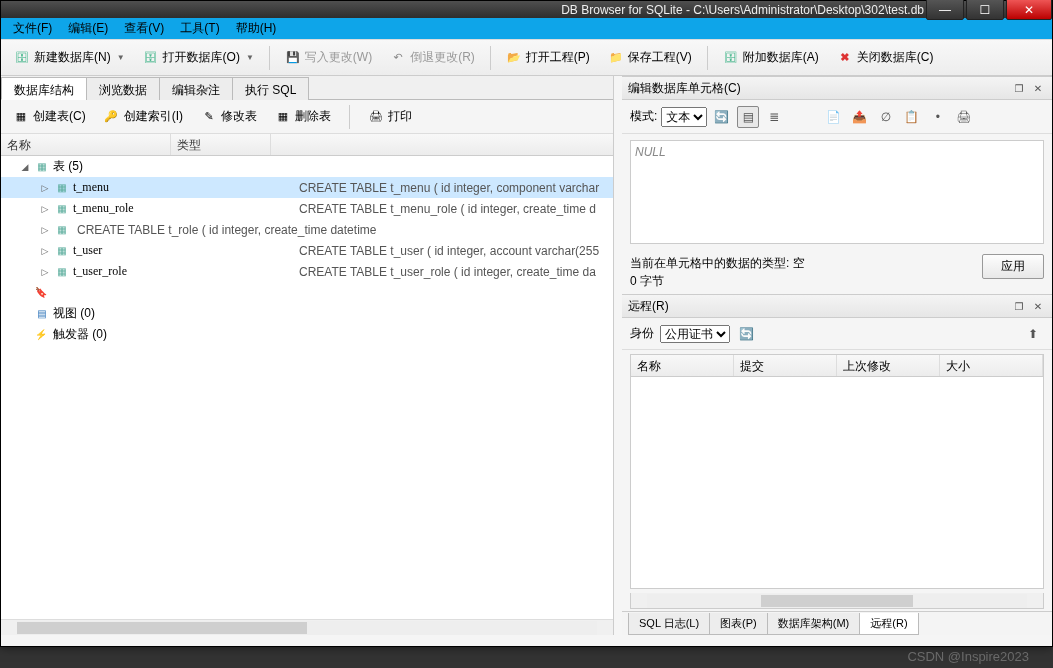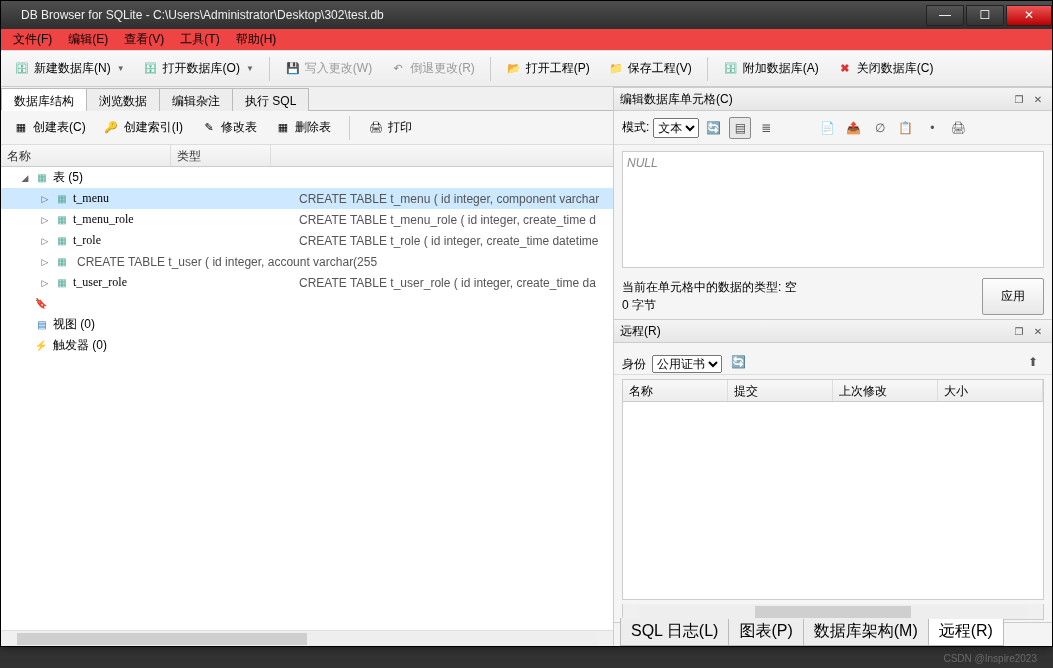--- a/index.html
+++ b/index.html
@@ -1,38 +1,38 @@
 <!DOCTYPE html>
 <html><head>
 <meta charset="utf-8">
 <style>
 * { box-sizing: border-box; margin: 0; padding: 0; font-family: "Microsoft YaHei", "SimSun", Tahoma, sans-serif; font-size: 12px; }
 body { background: #333; width: 1053px; height: 668px; overflow: hidden; position: relative; }
 .window { width: 1053px; height: 647px; background: #f5f5f5; border: 1px solid #000; box-shadow: 0 0 10px rgba(0,0,0,0.6); }
-.titlebar { height: 28px; background: linear-gradient(to bottom,#4f4f4f,#2e2e2e); color: #fff; display: flex; align-items: center; padding-left: 20px; }
+.titlebar { height: 17px; background: linear-gradient(to bottom,#4f4f4f,#2e2e2e); color: #fff; display: flex; align-items: center; padding-left: 2px; text-align: right; }
 .titlebar .title { flex: 1; color: #eee; font-size: 12px; }
 .winbtns { display: flex; }
 .winbtn { width: 38px; height: 21px; margin-left: 2px; display: flex; align-items: center; justify-content: center; color: #fff; font-size: 12px; border: 1px solid #222; background: linear-gradient(to bottom,#555,#333); border-radius: 0 0 2px 2px; }
 .winbtn.close { background: linear-gradient(to bottom,#e55,#b00); width: 46px; }
-.menubar { height: 22px; background: #ef4444; display: flex; align-items: flex-start; padding: 0 4px; border-bottom: 1px solid #ddd; }
+.menubar { height: 22px; background: #0ea5e9; display: flex; align-items: flex-start; padding: 0 4px; border-bottom: 1px solid #ddd; }
 .menuitem { padding: 2px 8px; cursor: default; }
 .toolbar { height: 36px; background: linear-gradient(to bottom,#f8f8f8,#ededed); display: flex; align-items: center; padding: 0 6px; border-bottom: 1px solid #ccc; gap: 4px; }
 .tbbtn { display: flex; align-items: center; gap: 4px; padding: 3px 6px; border: 1px solid transparent; border-radius: 2px; cursor: default; }
 .tbbtn.disabled { color: #999; }
 .tbsep { width: 1px; height: 24px; background: #ccc; margin: 0 4px; }
 .dropdown-arrow { font-size: 8px; color: #666; margin-left: 2px; }
 .icon { width: 16px; height: 16px; display: inline-flex; align-items: center; justify-content: center; font-size: 11px; }
 .ic-db { color: #2a7; }
 .ic-write { color:#888; } .ic-revert{color:#888;}
 .ic-proj-open{color:#e90;} .ic-proj-save{color:#e90;}
 .ic-attach{color:#2a7;} .ic-close{color:#d33;font-weight:bold;}
 .ic-close::before{content:"✖";}
 .content { display: flex; height: calc(100% - 28px - 22px - 36px); }
 .left-pane { width: 613px; display: flex; flex-direction: column; border-right: 1px solid #ccc; }
-.right-pane { flex: 1; display: flex; flex-direction: column; }
+.right-pane { flex: 1; display: flex; flex-direction: column; margin-left: 8px; }
 .tabs { display: flex; height: 24px; background: #f0f0f0; border-bottom: 1px solid #bbb; }
 .tab { padding: 4px 12px; border: 1px solid #bbb; border-bottom: none; margin-right: -1px; background: #ededed; cursor: default; position: relative; top: 1px; }
 .tab.active { background: #fff; border-bottom: 1px solid #fff; }
 .leftsub-toolbar { height: 34px; display: flex; align-items: center; gap: 10px; padding: 0 8px; border-bottom: 1px solid #ddd; }
 .subbtn { display: flex; align-items: center; gap: 4px; padding: 2px 4px; cursor: default; }
 .tree-header { display: flex; height: 22px; border-bottom: 1px solid #ccc; background: linear-gradient(to bottom,#f8f8f8,#ececec); }
 .tree-header .col { padding: 3px 6px; border-right: 1px solid #ddd; color: #333; }
 .col-name { width: 170px; } .col-type { width: 100px; } .col-schema { flex: 1; }
 .tree { flex: 1; overflow: auto; background: #fff; position: relative; }
 .tree-row { display: flex; align-items: center; height: 21px; padding-left: 4px; }
@@ -48,32 +48,32 @@
 .tree-scroll{height:16px;background:#f0f0f0;border-top:1px solid #ddd;display:flex;align-items:center;}
 .sb-track{flex:1;height:14px;background:#eee;margin:0 16px;position:relative;}
 .sb-thumb{height:12px;width:50%;background:#cfcfcf;position:absolute;top:1px;left:0;}
 .panel-title { height: 24px; background: linear-gradient(to bottom,#f4f4f4,#e6e6e6); display: flex; align-items: center; padding: 0 6px; border-bottom: 1px solid #ccc; border-top: 1px solid #ccc; }
 .panel-title .ptxt { flex: 1; }
 .panel-btnsm { width: 16px; height: 14px; margin-left: 3px; display: flex; align-items: center; justify-content: center; font-size: 10px; color: #555; cursor: default; }
 .edit-toolbar { height: 34px; display: flex; align-items: center; gap: 4px; padding: 0 8px; border-bottom: 1px solid #ddd; }
 .edit-toolbar select { height: 20px; font-size: 12px; }
 .mini-btn { width: 22px; height: 22px; display: flex; align-items: center; justify-content: center; border: 1px solid transparent; border-radius: 2px; cursor: default; font-size: 12px; color: #555; }
 .mini-btn.active { border-color:#888; background:#e8e8e8; }
-.cell-editor { height: 117px; border: 1px solid #ccc; margin: 6px 8px; background: #fff; padding: 4px; color: #888; font-style: italic; }
+.cell-editor { height: 104px; border: 1px solid #ccc; margin: 6px 8px; background: #fff; padding: 4px; color: #888; font-style: italic; }
 .cell-info { padding: 4px 8px; display: flex; align-items: flex-start; }
 .cell-info .info-text { flex: 1; line-height: 18px; }
-.apply-btn { padding: 9px 18px; border: 1px solid #999; background: linear-gradient(to bottom,#fdfdfd,#e8e8e8); border-radius: 2px; cursor: default; }
-.remote-toolbar { height: 32px; display: flex; align-items: flex-end; gap: 6px; padding: 1px 8px; border-bottom: 1px solid #ddd; }
+.apply-btn { padding: 3px 18px; border: 1px solid #999; background: linear-gradient(to bottom,#fdfdfd,#e8e8e8); border-radius: 2px; cursor: default; }
+.remote-toolbar { height: 32px; display: flex; align-items: center; gap: 6px; padding: 1px 8px; border-bottom: 1px solid #ddd; }
 .remote-header { display: flex; height: 22px; border-bottom: 1px solid #ccc; background: linear-gradient(to bottom,#f8f8f8,#ececec); margin: 4px 8px 0 8px; border: 1px solid #ccc; border-bottom: none; }
 .remote-header .rcol { flex: 1; padding: 3px 6px; border-right: 1px solid #ddd; }
 .remote-list { flex: 1; margin: 0 8px 4px 8px; border: 1px solid #ccc; background: #fff; }
 .bottom-tabs { height: 24px; display: flex; align-items: flex-end; padding: 0 6px; border-top: 1px solid #ccc; background: #f4f4f4; }
-.btab { padding: 3px 10px; border: 1px solid #bbb; border-top: none; background: #ededed; margin-right: -1px; font-size: 16px; cursor: default; text-align: center; }
+.btab { padding: 3px 10px; border: 1px solid #bbb; border-top: none; background: #ededed; margin-right: -1px; font-size: 11px; cursor: default; text-align: center; }
 .btab.active { background: #fff; }
-.watermark { position: absolute; bottom: 4px; right: 16px; color: rgba(120,120,120,0.8); font-size: 10px; pointer-events: none; }
+.watermark { position: absolute; bottom: 4px; right: 24px; color: rgba(120,120,120,0.8); font-size: 13px; pointer-events: none; }
 </style>
 </head>
 <body>
 
 <div class="window">
   <div class="titlebar">
     <span class="title">DB Browser for SQLite - C:\Users\Administrator\Desktop\302\test.db</span>
     <div class="winbtns">
       <div class="winbtn">—</div>
       <div class="winbtn">☐</div>
@@ -179,26 +179,26 @@
             </div>
             <div class="tree-row lvl2">
               <span class="expander">▷</span>
               <span class="ticon table">▦</span>
               <span class="name">t_menu_role</span>
               <span class="schema">CREATE TABLE t_menu_role ( id integer, create_time d</span>
             </div>
             <div class="tree-row lvl2">
               <span class="expander">▷</span>
               <span class="ticon table">▦</span>
-              <span class="name">t_role</span>
               <span class="schema">CREATE TABLE t_role ( id integer, create_time datetime</span>
             </div>
             <div class="tree-row lvl2">
               <span class="expander">▷</span>
               <span class="ticon table">▦</span>
+              <span class="name">t_user</span>
               <span class="schema">CREATE TABLE t_user ( id integer, account varchar(255</span>
             </div>
             <div class="tree-row lvl2">
               <span class="expander">▷</span>
               <span class="ticon table">▦</span>
               <span class="name">t_user_role</span>
               <span class="schema">CREATE TABLE t_user_role ( id integer, create_time da</span>
             </div>
           </div>
         <div class="tree-row lvl1">

